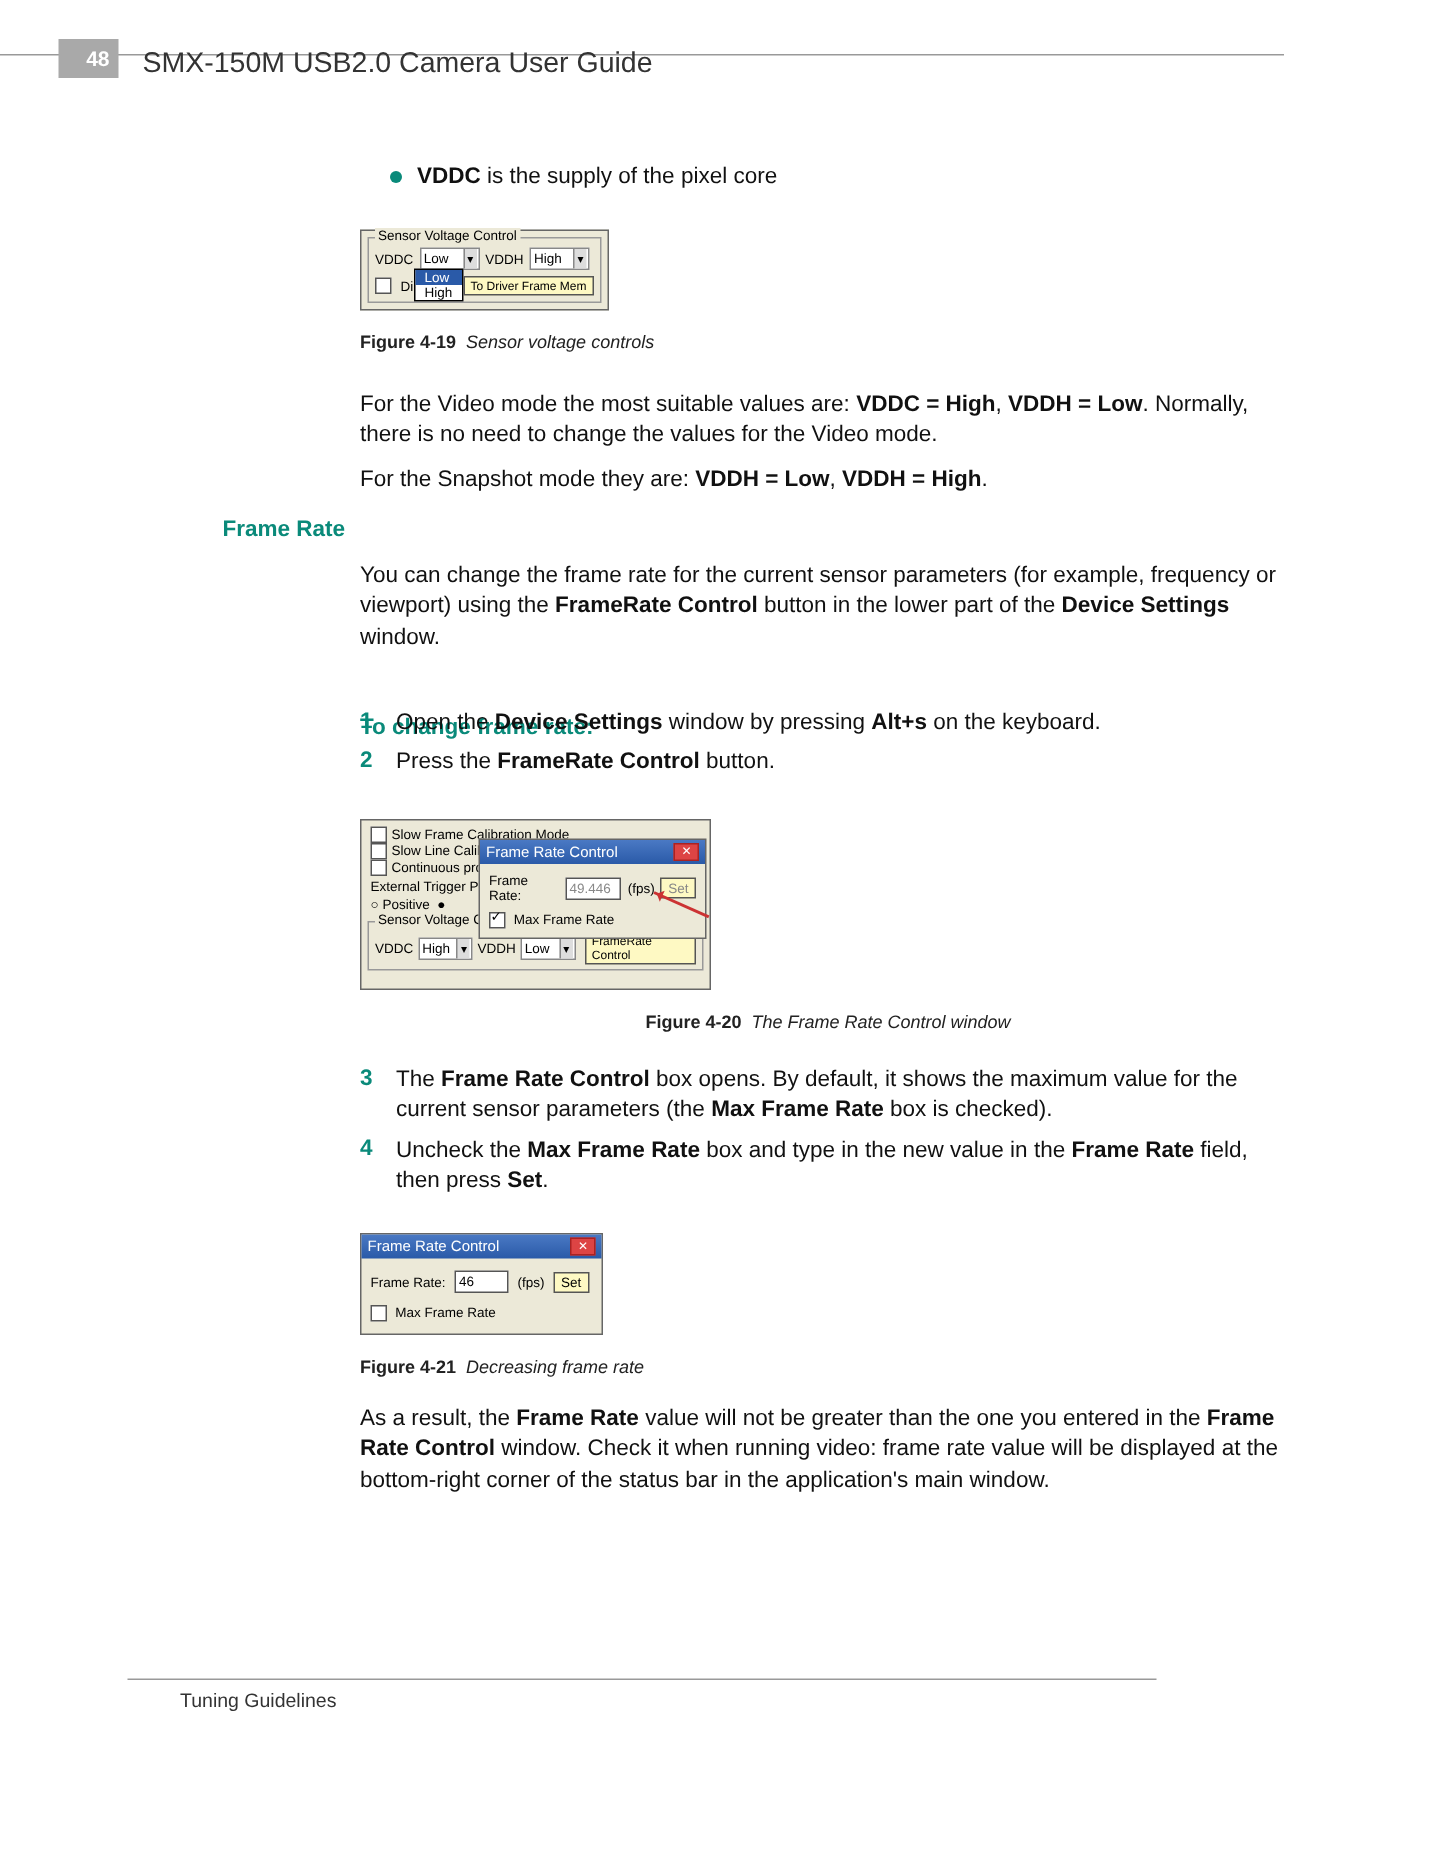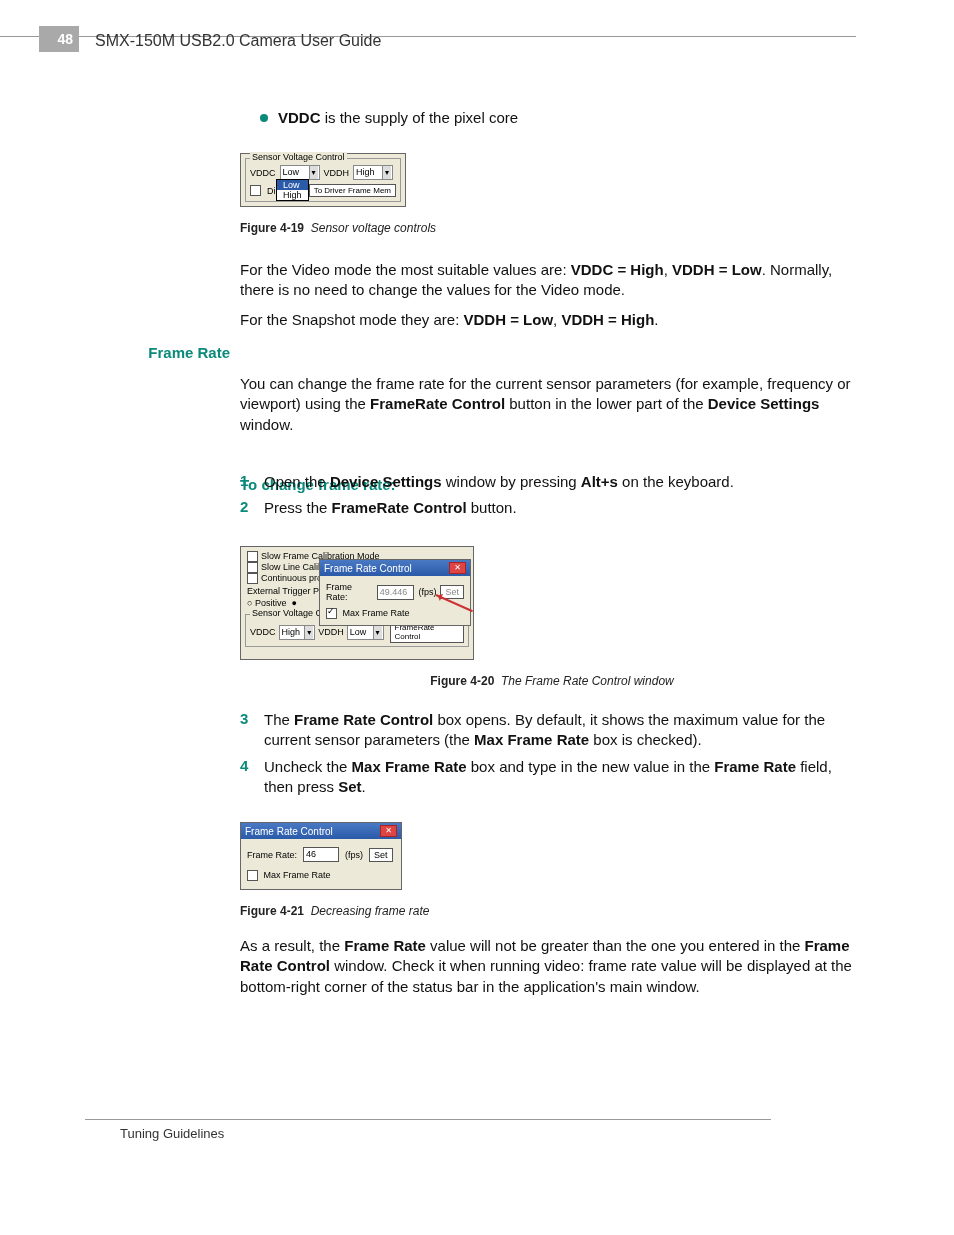--- a/index.html
+++ b/index.html
@@ -38,21 +38,21 @@
     display: flex;
     align-items: center;
     justify-content: flex-end;
     padding-right: 6px;
     box-sizing: border-box;
   }
   .doc-title {
     position: absolute;
     left: 95px;
     top: 32px;
-    font-size: 16px;
+    font-size: 19px;
     color: #333;
   }
   
   .left-col {
     position: absolute;
     left: 85px;
     width: 145px;
   }
   .main-col {
     position: absolute;
@@ -155,21 +155,21 @@
   .win-chk {
     width: 9px; height: 9px; border: 1px solid #555; background: #fff;
     display: inline-block; vertical-align: middle; margin-right: 3px;
     position: relative;
   }
   .win-chk.checked::after {
     content: "✓"; font-size: 9px; position: absolute; top: -3px; left: 0;
   }
   .win-btn {
     border: 1px solid #555;
-    background: #ffffff;
+    background: #fef9c3;
     font-size: 9px;
     padding: 1px 4px;
     display: inline-block;
   }
   .win-input {
     border: 1px solid #555;
     background: #fff;
     font-size: 9px;
     padding: 0 2px;
     display: inline-block;

